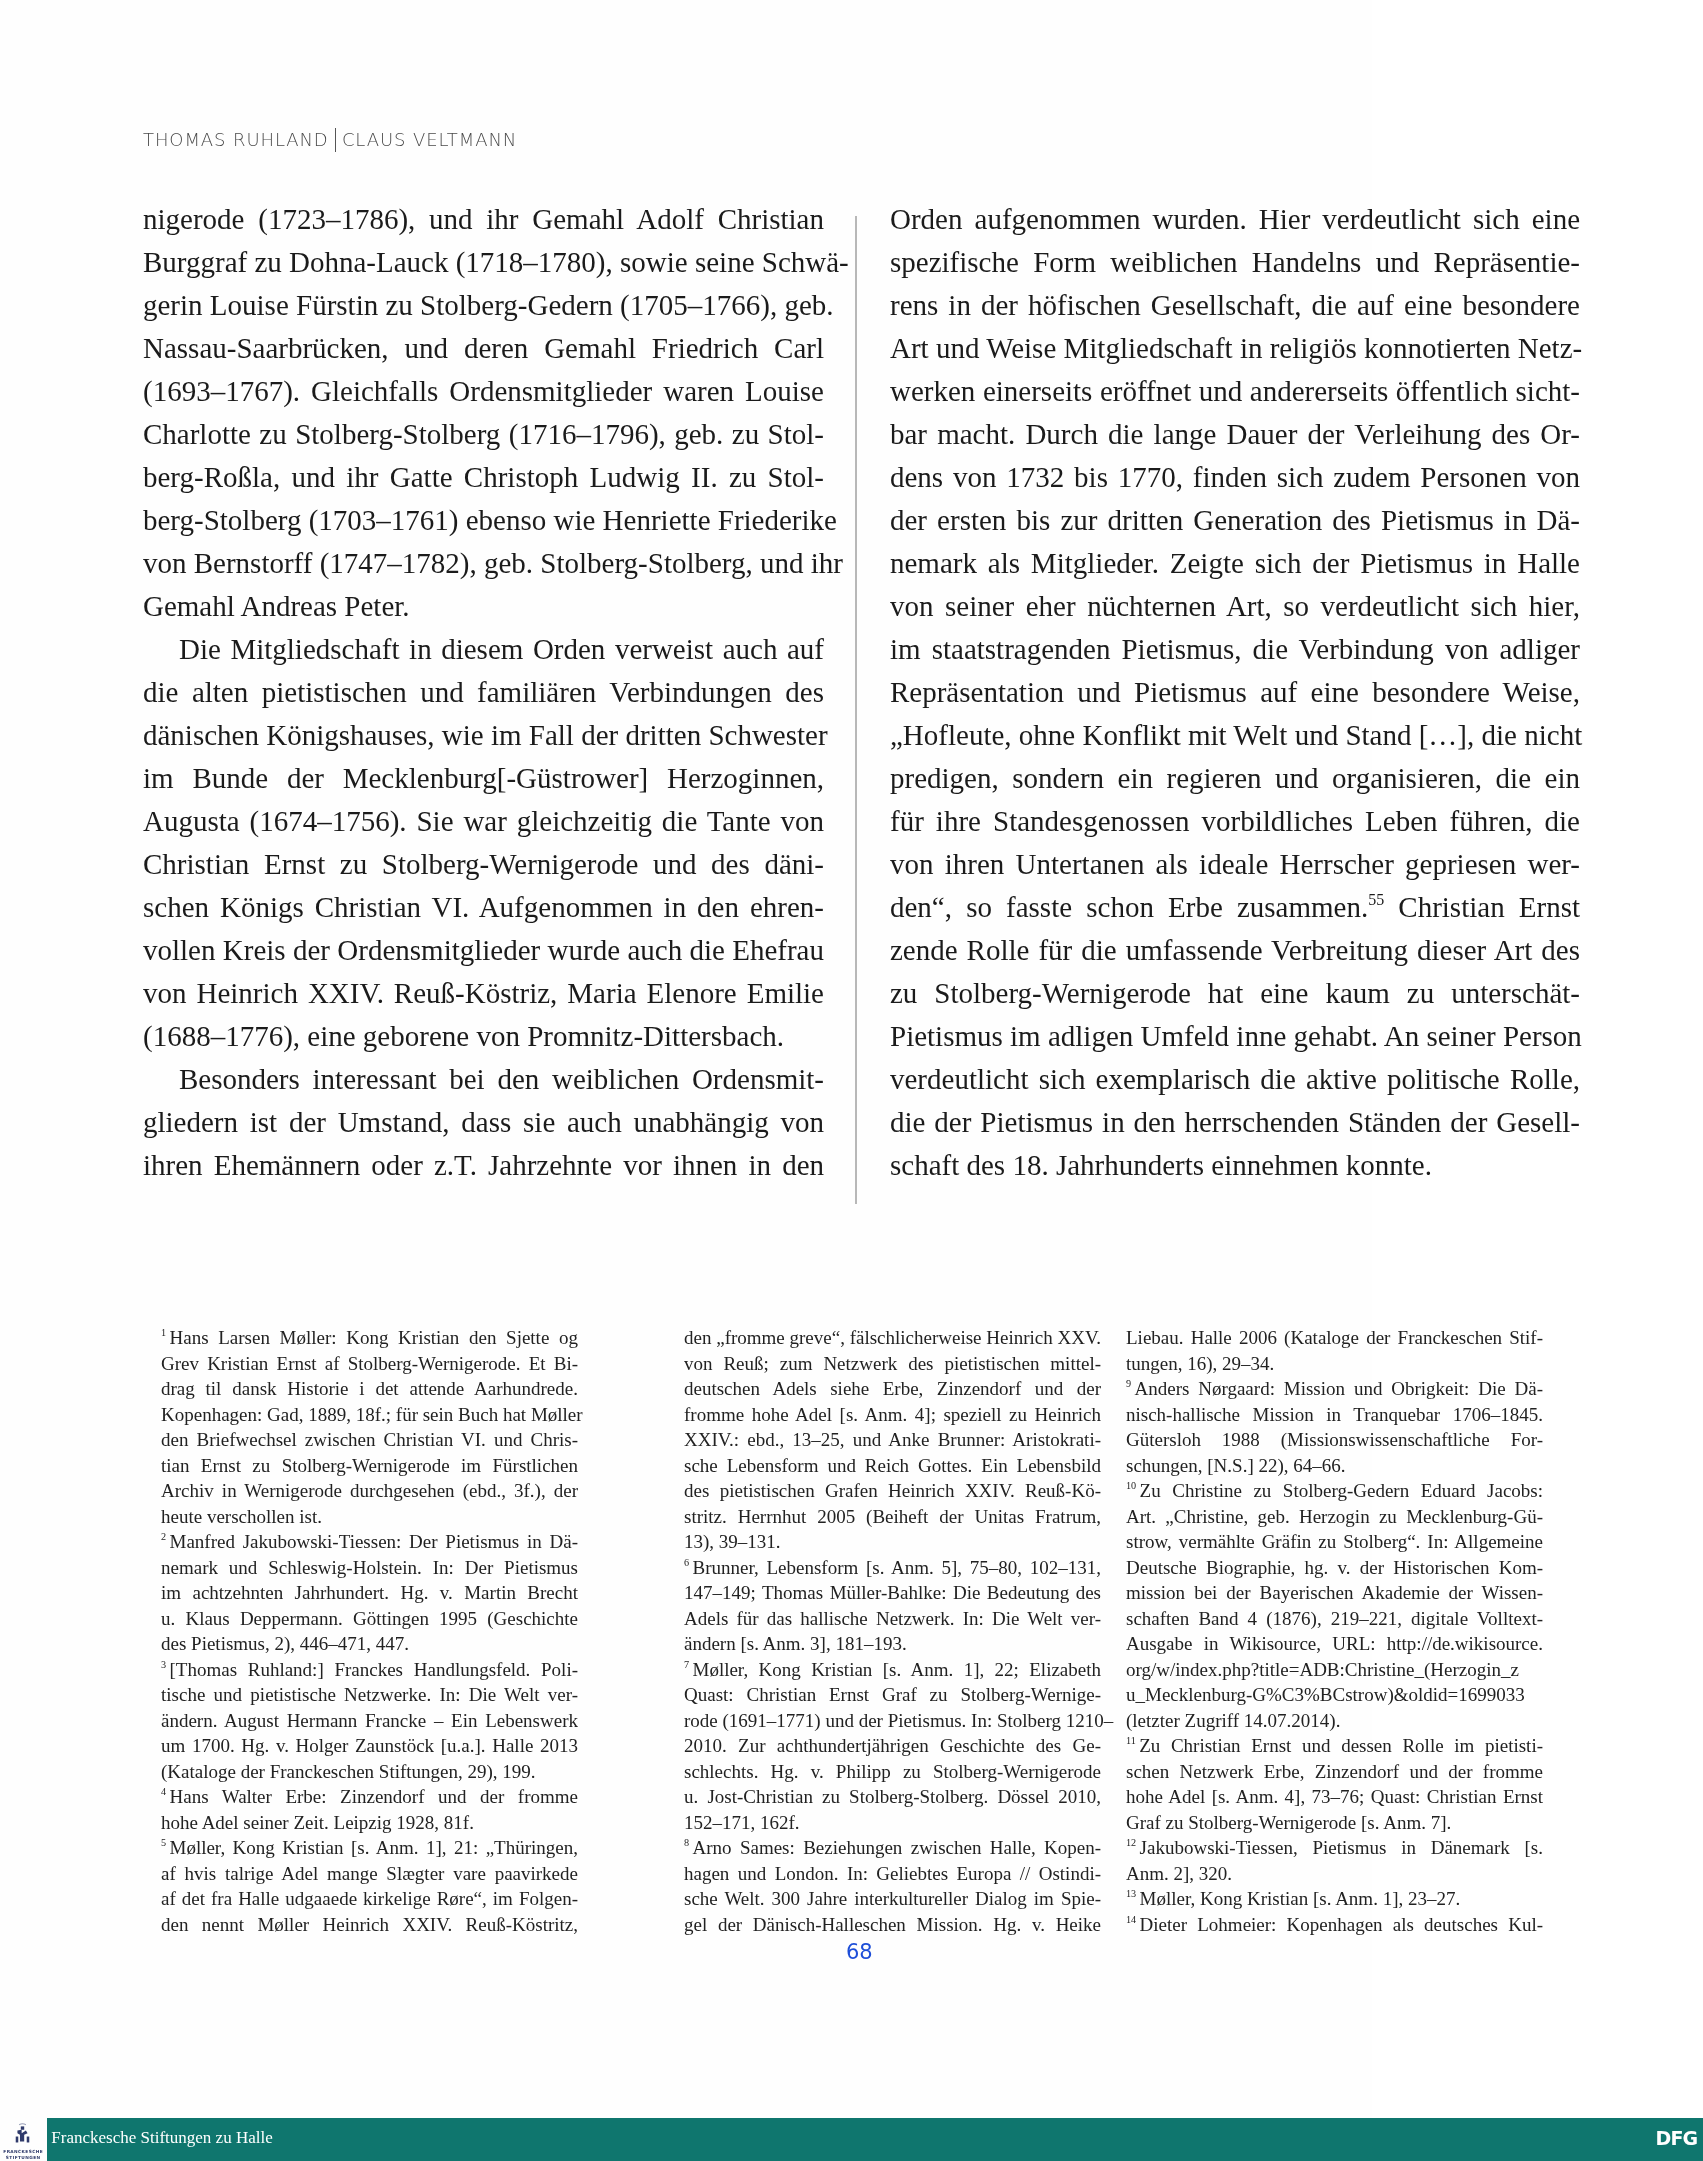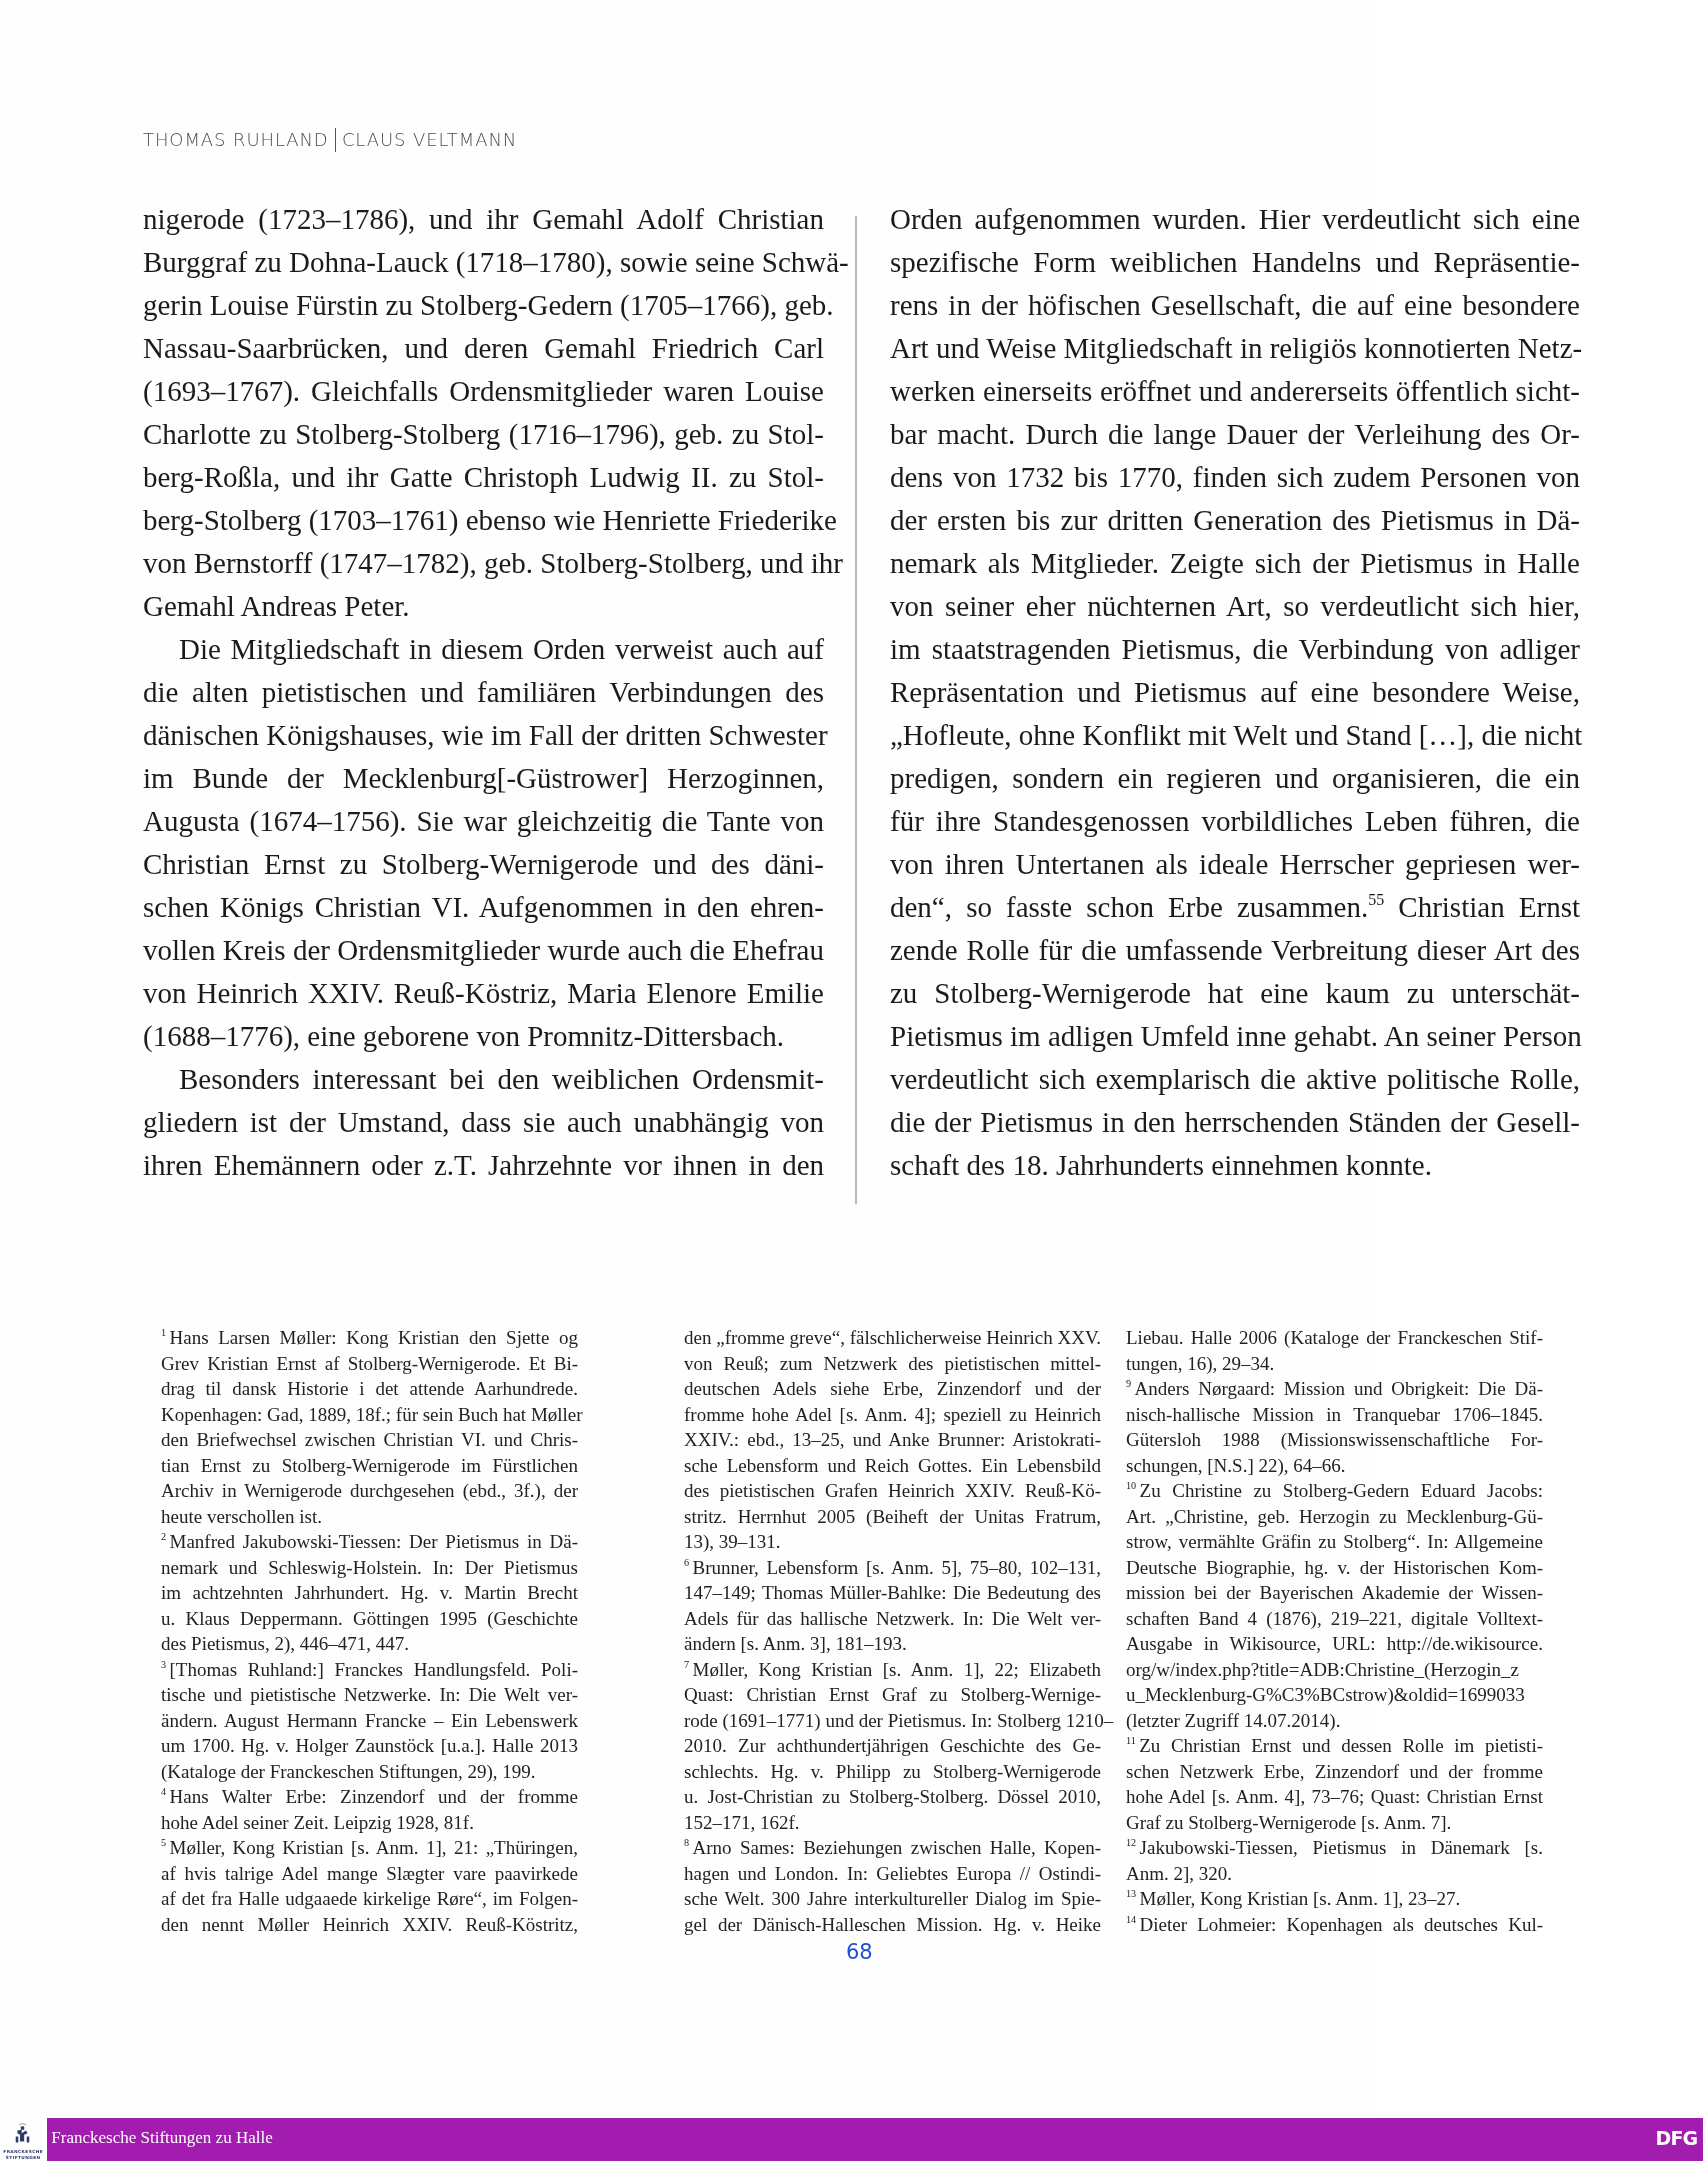--- a/index.html
+++ b/index.html
@@ -207,18 +207,18 @@
       <path d="M6 2 Q10 0 14 2" stroke="#9aa0b8" stroke-width="1.2" fill="none"></path>
       <rect x="8" y="4" width="4" height="4" fill="#2f3a6b"></rect>
       <path d="M4 9 L9 8 L9 12 L14 9 L16 12 L12 14 L12 22 L7 22 L7 14 L4 12 Z" fill="#2f3a6b"></path>
       <rect x="2" y="16" width="3" height="7" fill="#2f3a6b"></rect>
       <rect x="15" y="16" width="3" height="7" fill="#2f3a6b"></rect>
     </svg>
     <div class="word" style="top:25.6px">FRANCKESCHE</div>
     <div class="word" style="top:31.5px">STIFTUNGEN</div>
   </div>
 
-  <div class="footer-bar" style="background: #a21caf;">
+  <div class="footer-bar" style="background: #0f766e;">
     <span class="footer-title">Franckesche Stiftungen zu Halle</span>
     <span class="dfg-logo">DFG</span>
   </div>
 </div>
 
 
 </body></html>

